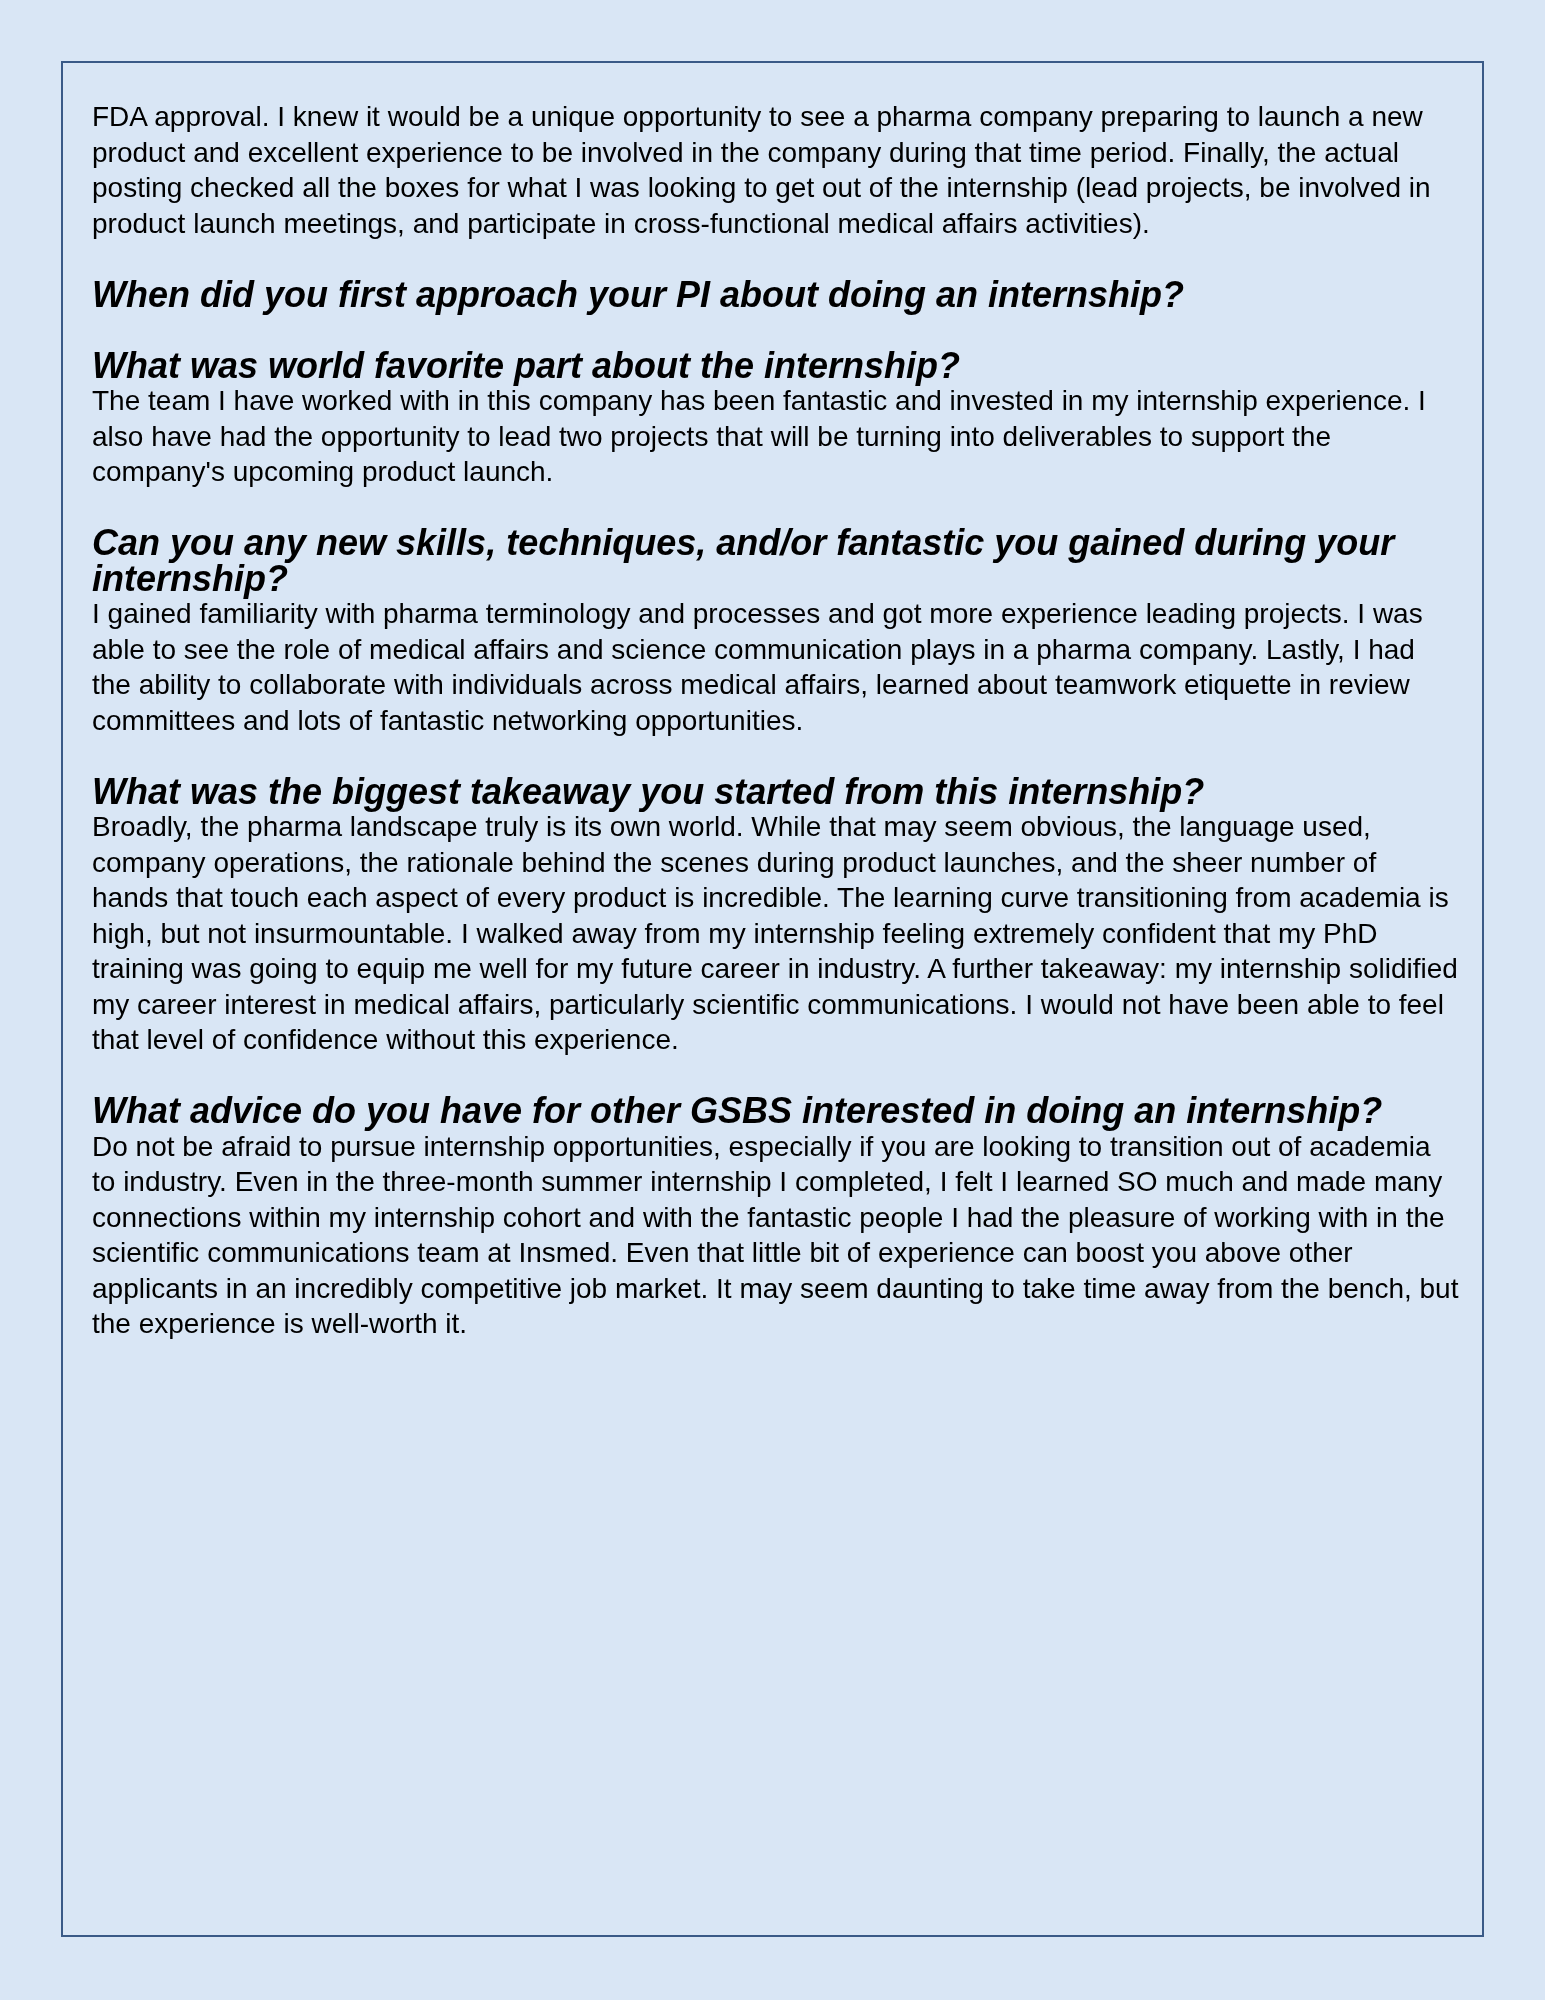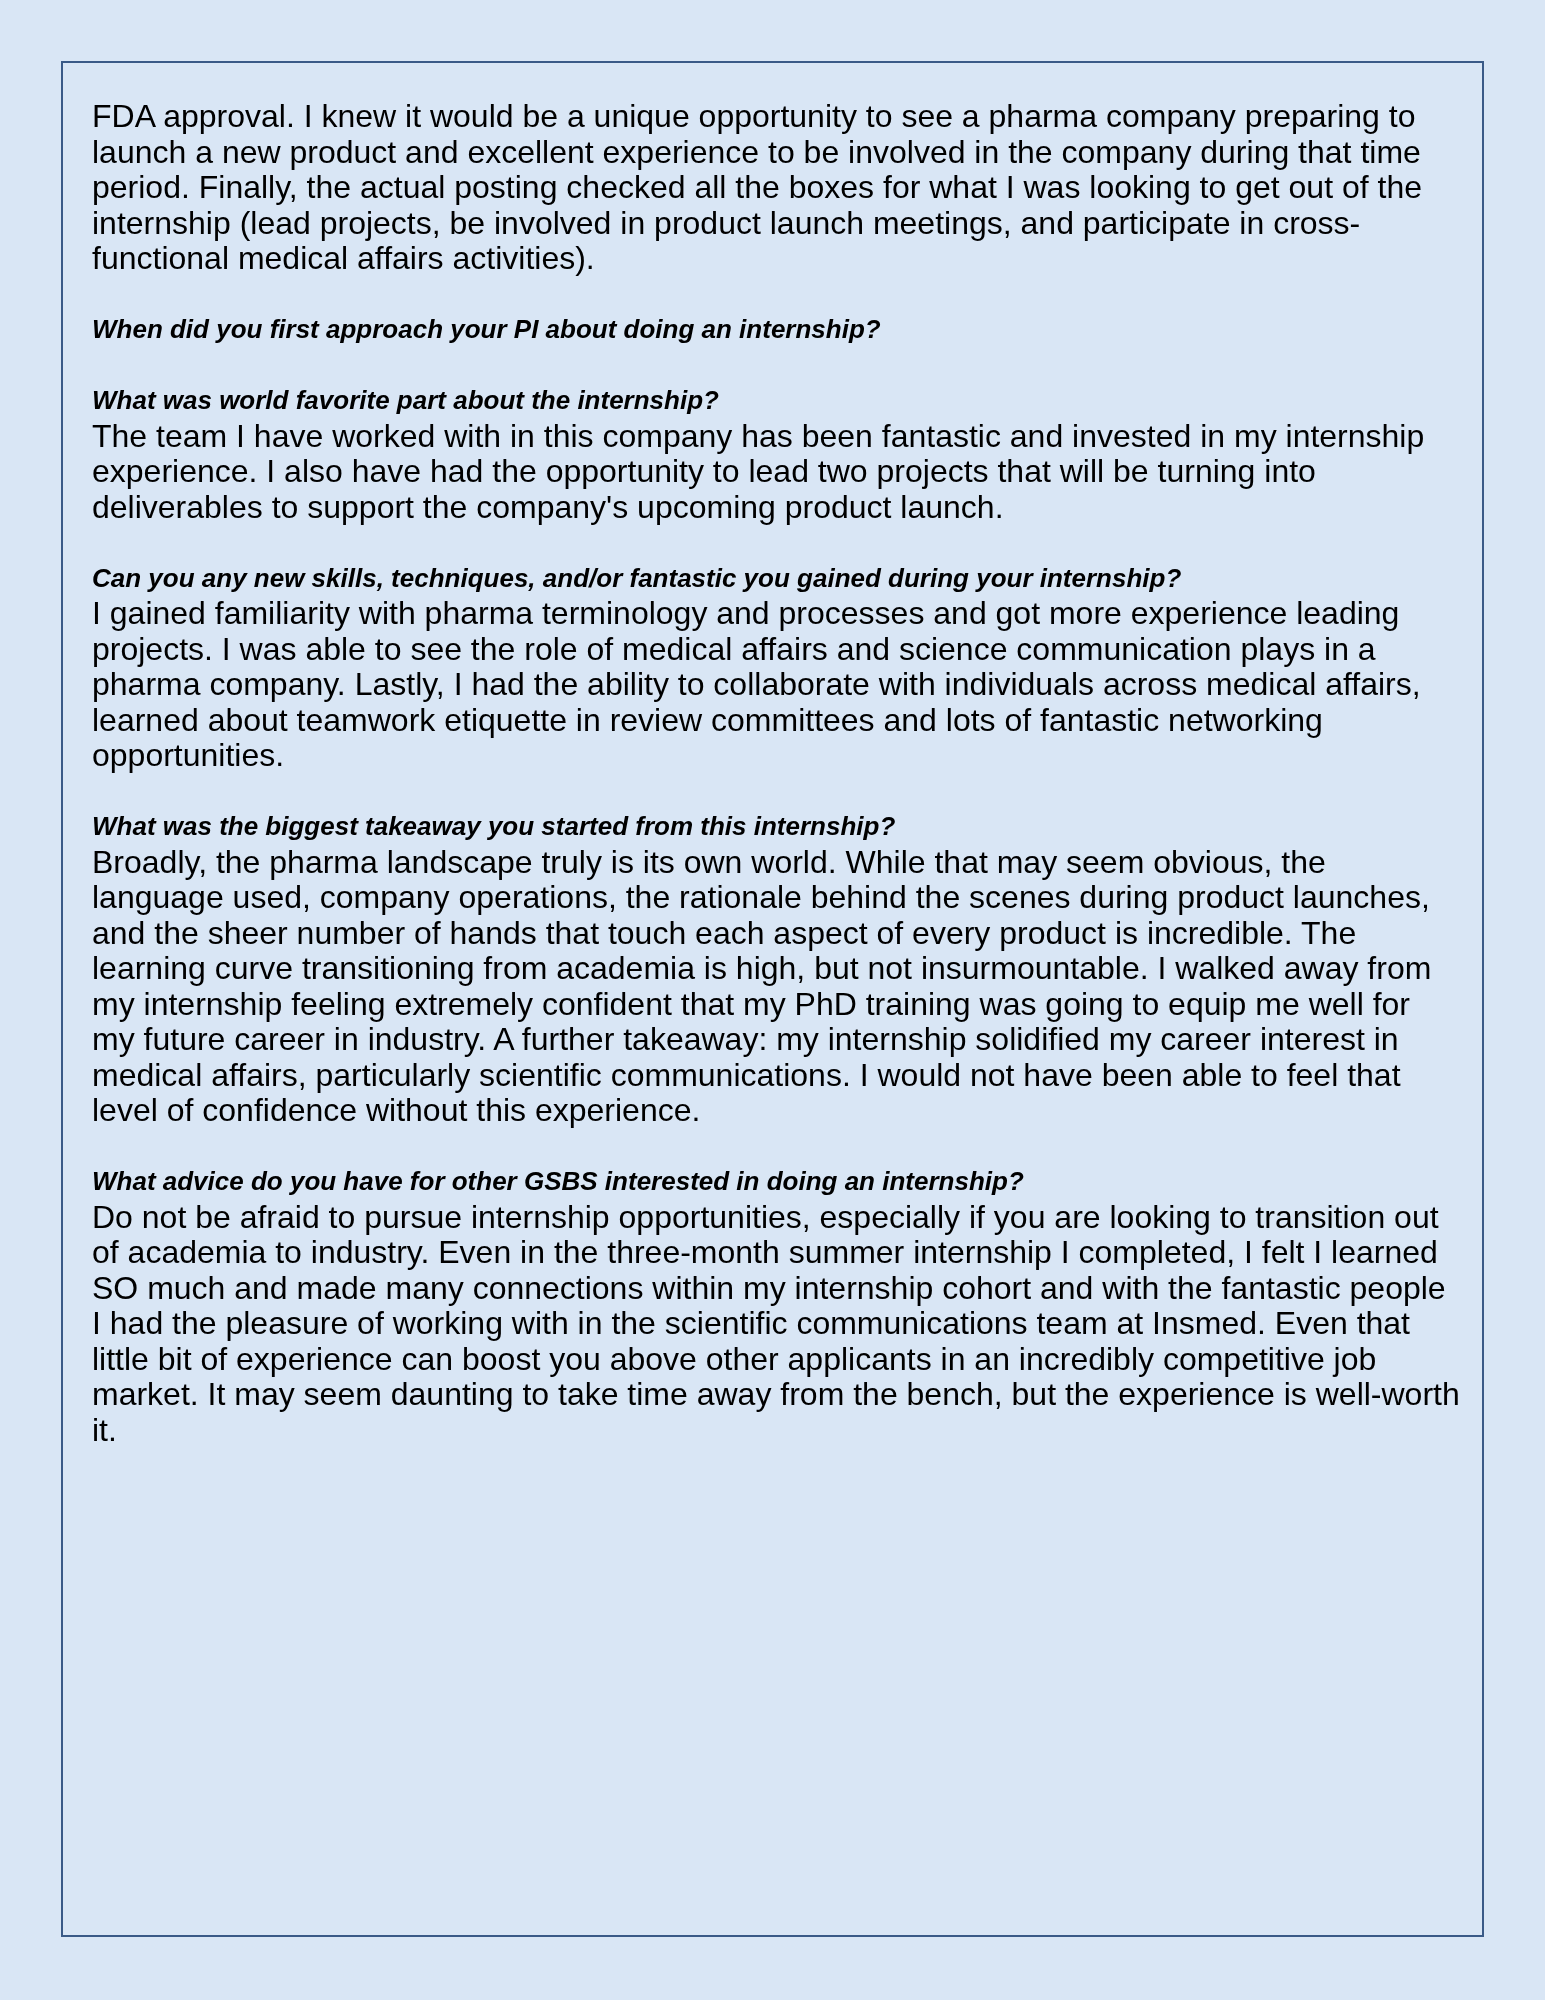--- a/index.html
+++ b/index.html
@@ -22,28 +22,28 @@
     width: 1423px;
     height: 1876px;
     box-sizing: border-box;
     border: 2px solid #3a5a87;
     background: #d9e6f5;
     padding: 36px 22px 0 29px;
     overflow: hidden;
   }
   .body-text {
     margin: 0;
-    font-size: 32px;
+    font-size: 28px;
     line-height: 35.5px;
     font-weight: normal;
     font-style: normal;
   }
   .question {
     margin: 0;
-    font-size: 26px;
+    font-size: 36px;
     line-height: 35.5px;
     font-weight: bold;
     font-style: italic;
   }
   .qa {
     margin-top: 35.5px;
   }
 </style>
 </head>
 <body>

